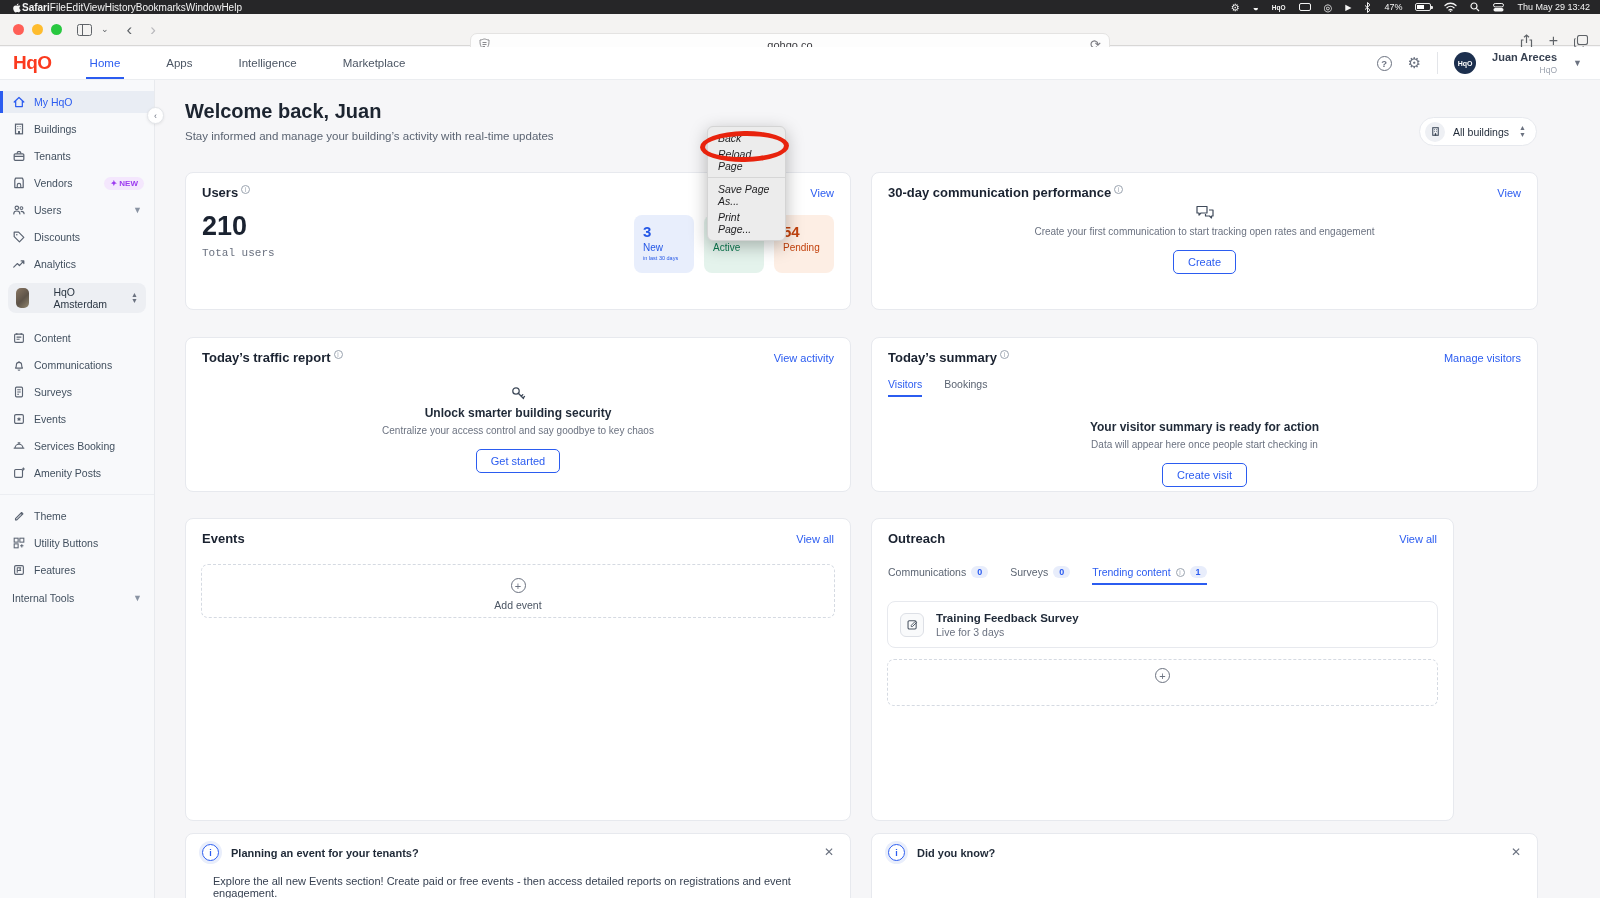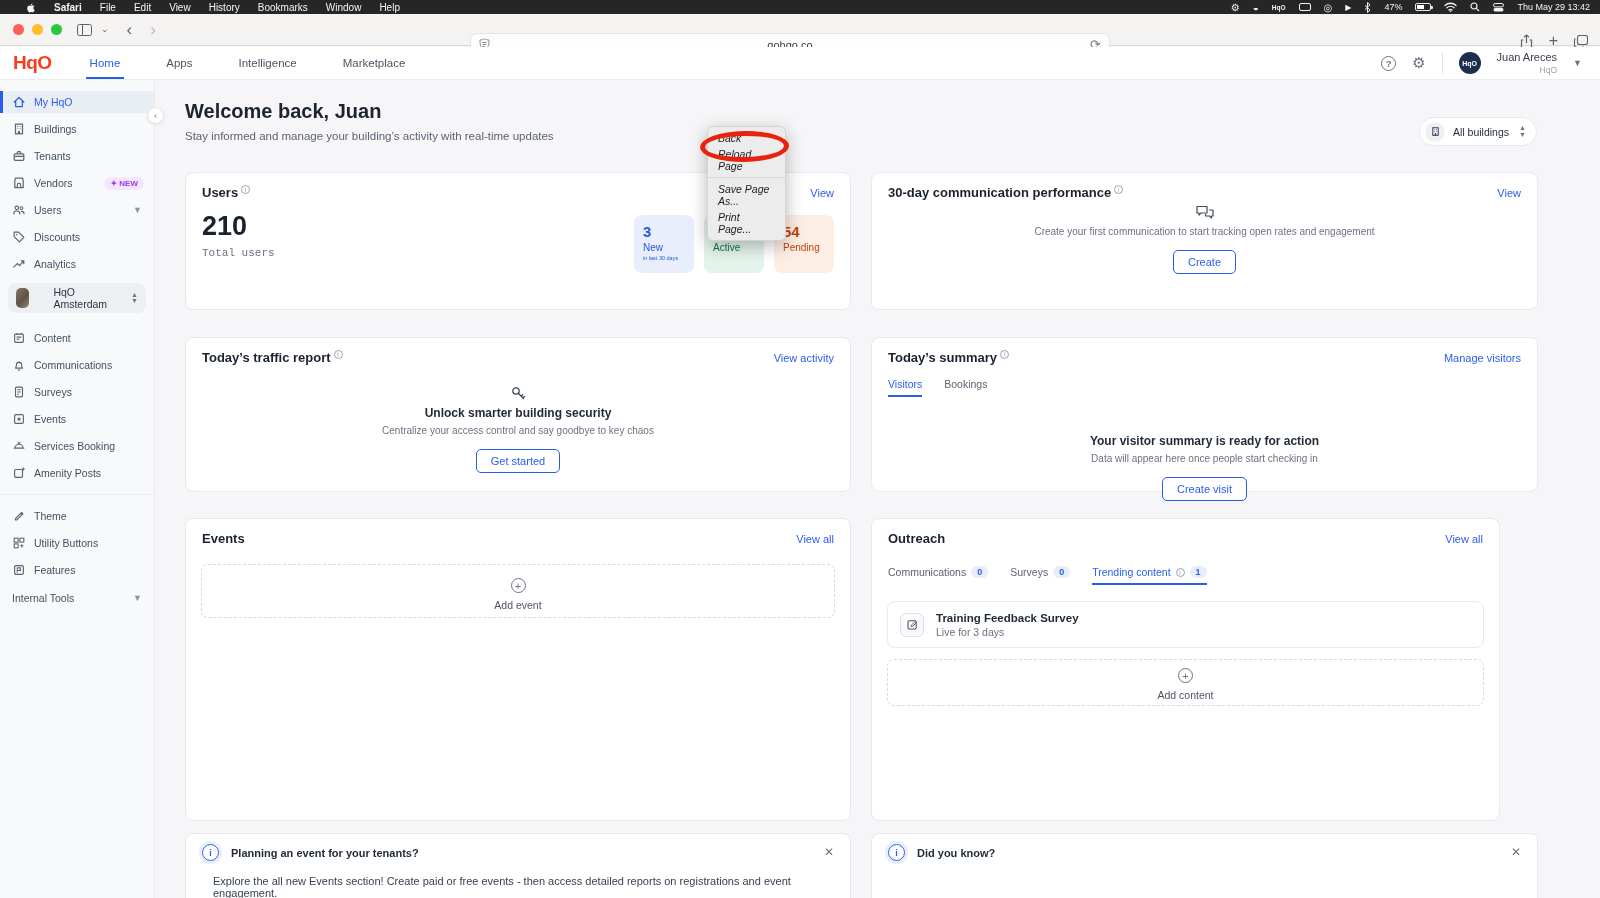--- a/index.html
+++ b/index.html
@@ -2,21 +2,21 @@
 <html><head>
 <meta charset="utf-8">
 <style>
   * { margin:0; padding:0; box-sizing:border-box; }
   body { font-family:"Liberation Sans", sans-serif; background:#333; }
   #stage { position:relative; width:1600px; height:898px; overflow:hidden; background:#f6f6f8; }
 
   
   .menubar { position:absolute; left:0; top:0; width:1600px; height:14px; background:#262628;
     display:flex; align-items:center; color:#f5f5f5; font-size:10px; }
-  .mb-left { display:flex; align-items:center; gap:18px; padding-left:26px; }
+  .mb-left { display:flex; align-items:center; padding-left:12px; }
   .mb-app { font-weight:bold; }
   .mb-right { margin-left:auto; display:flex; align-items:center; gap:13px; padding-right:10px; font-size:9px; }
   .mb-ico { display:inline-flex; align-items:center; }
   .battery { width:16px; height:8px; border:1px solid #e8e8e8; border-radius:2px; position:relative; }
   .battery::after { content:""; position:absolute; left:1px; top:1px; bottom:1px; width:7px; background:#fff; }
   .battery::before { content:""; position:absolute; right:-3px; top:2px; width:2px; height:3px; background:#e8e8e8; border-radius:0 1px 1px 0; }
 
   
   .toolbar { position:absolute; left:0; top:14px; width:1600px; height:32px; background:#f4f3f2;
     border-bottom:1px solid #d8d7d6; display:flex; align-items:center; }
@@ -41,21 +41,21 @@
   .nav-tab.active { color:#2b5cf0; font-weight:500; }
   .nav-tab.active::after { content:""; position:absolute; left:-4px; right:-4px; bottom:0; height:2px; background:#2b5cf0; }
   .appbar-right { margin-left:auto; display:flex; align-items:center; gap:16px; padding-right:18px; }
   .hicon { width:15px; height:15px; border-radius:50%; border:1.3px solid #6b7280; color:#6b7280;
     font-size:9.5px; display:flex; align-items:center; justify-content:center; font-weight:bold; }
   .gear { color:#6b7280; font-size:15px; }
   .vdiv { width:1px; height:22px; background:#e3e5e9; }
   .avatar { width:22px; height:22px; border-radius:50%; background:#1c2f4e; color:#fff; font-size:7px;
     font-weight:bold; display:flex; align-items:center; justify-content:center; }
   .uname { text-align:right; line-height:1.2; }
-  .uname .n { font-size:11px; color:#374151; }
+  .uname .n { font-size:11px; color:#374151;font-weight:bold; }
   .uname .o { font-size:8.5px; color:#9ca3af; }
   .chev { color:#6b7280; font-size:9px; }
 
   
   .sidebar { position:absolute; left:0; top:80px; width:155px; bottom:0; background:#f8f9fb;
     border-right:1px solid #e8eaee; padding-top:11px; }
   .sb-item { height:22px; margin:0 0 5px 0; display:flex; align-items:center; padding-left:12px;
     font-size:10.5px; color:#42505f; position:relative; }
   .sb-item .sb-ico { width:14px; height:14px; margin-right:8px; display:inline-flex; color:#5b6472; }
   .sb-item.active { background:#e9edf4; color:#2b5cf0; font-weight:500; }
@@ -503,37 +503,37 @@
       </div>
     </div>
 
     <div class="card" style="left:716px; top:257px; width:667px; height:155px;">
       <div class="card-title"><span>Today’s summary</span><span class="info-i">i</span></div>
       <a class="card-link">Manage visitors</a>
       <div class="tabs" style="top:40px;">
         <span class="tab active">Visitors</span>
         <span class="tab">Bookings</span>
       </div>
-      <div class="empty" style="top:96px;">
+      <div class="empty" style="top:82px;">
         <div class="e-title">Your visitor summary is ready for action</div>
         <div class="e-sub">Data will appear here once people start checking in</div>
         <div class="btn">Create visit</div>
       </div>
     </div>
 
     <div class="card" style="left:30px; top:438px; width:666px; height:303px;">
       <div class="card-title">Events</div>
       <a class="card-link">View all</a>
       <div class="dash" style="left:15px; right:15px; top:45px; height:54px;">
         <span class="plus-circ">+</span>
         <div class="d-label">Add event</div>
       </div>
     </div>
 
-    <div class="card" style="left:716px; top:438px; width:629px; height:303px;">
+    <div class="card" style="left:716px; top:438px; width:583px; height:303px;">
       <div class="card-title">Outreach</div>
       <a class="card-link">View all</a>
       <div class="tabs" style="top:47px;">
         <span class="tab">
           <span>Communications</span>
           <span class="tcount">0</span>
         </span>
         <span class="tab">
           <span>Surveys</span>
           <span class="tcount">0</span>
@@ -551,21 +551,20 @@
               <path d="M6.5 10 L11.5 5 L13 6.5 L8 11.5 H6.5 Z" fill="none" stroke="#4b5563" stroke-width="1.2" stroke-linejoin="round" transform="translate(0,-1)"></path>
             </svg>
         </span>
         <span>
           <span class="t" style="display:block;">Training Feedback Survey</span>
           <span class="s" style="display:block;">Live for 3 days</span>
         </span>
       </div>
       <div class="dash" style="left:15px; right:15px; top:140px; height:47px;">
         <span class="plus-circ" style="margin-top:8px;">+</span>
-        <div class="d-label">Add content</div>
       </div>
     </div>
 
     <div class="banner" style="left:30px; top:753px; width:666px;">
       <span class="b-ico">i</span>
       <div class="b-title">Planning an event for your tenants?</div>
       <span class="b-close">✕</span>
       <div class="b-body">Explore the all new Events section! Create paid or free events - then access detailed reports on registrations and event engagement.</div>
     </div>
     <div class="banner" style="left:716px; top:753px; width:667px;">

